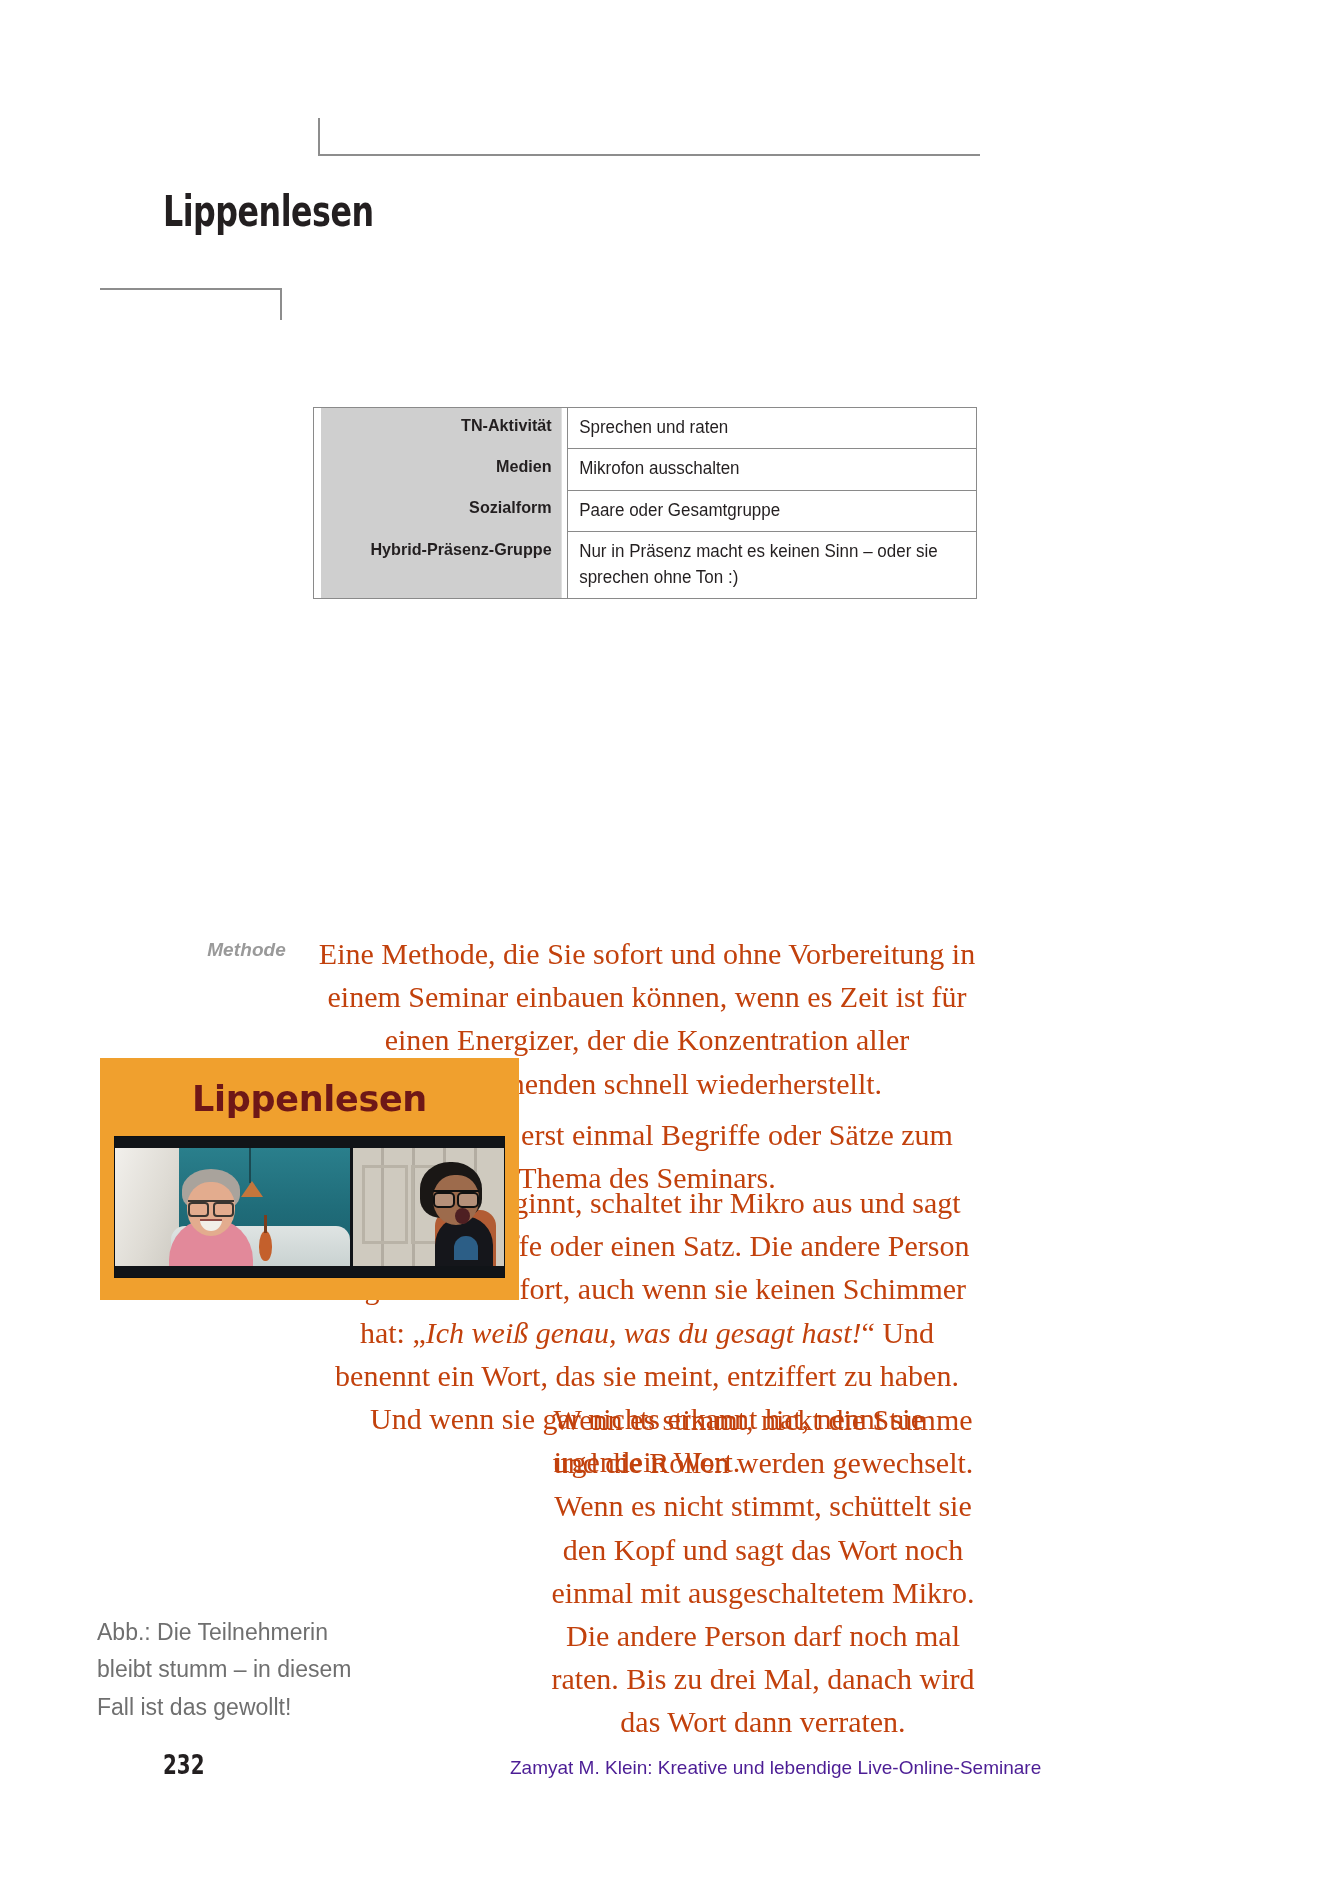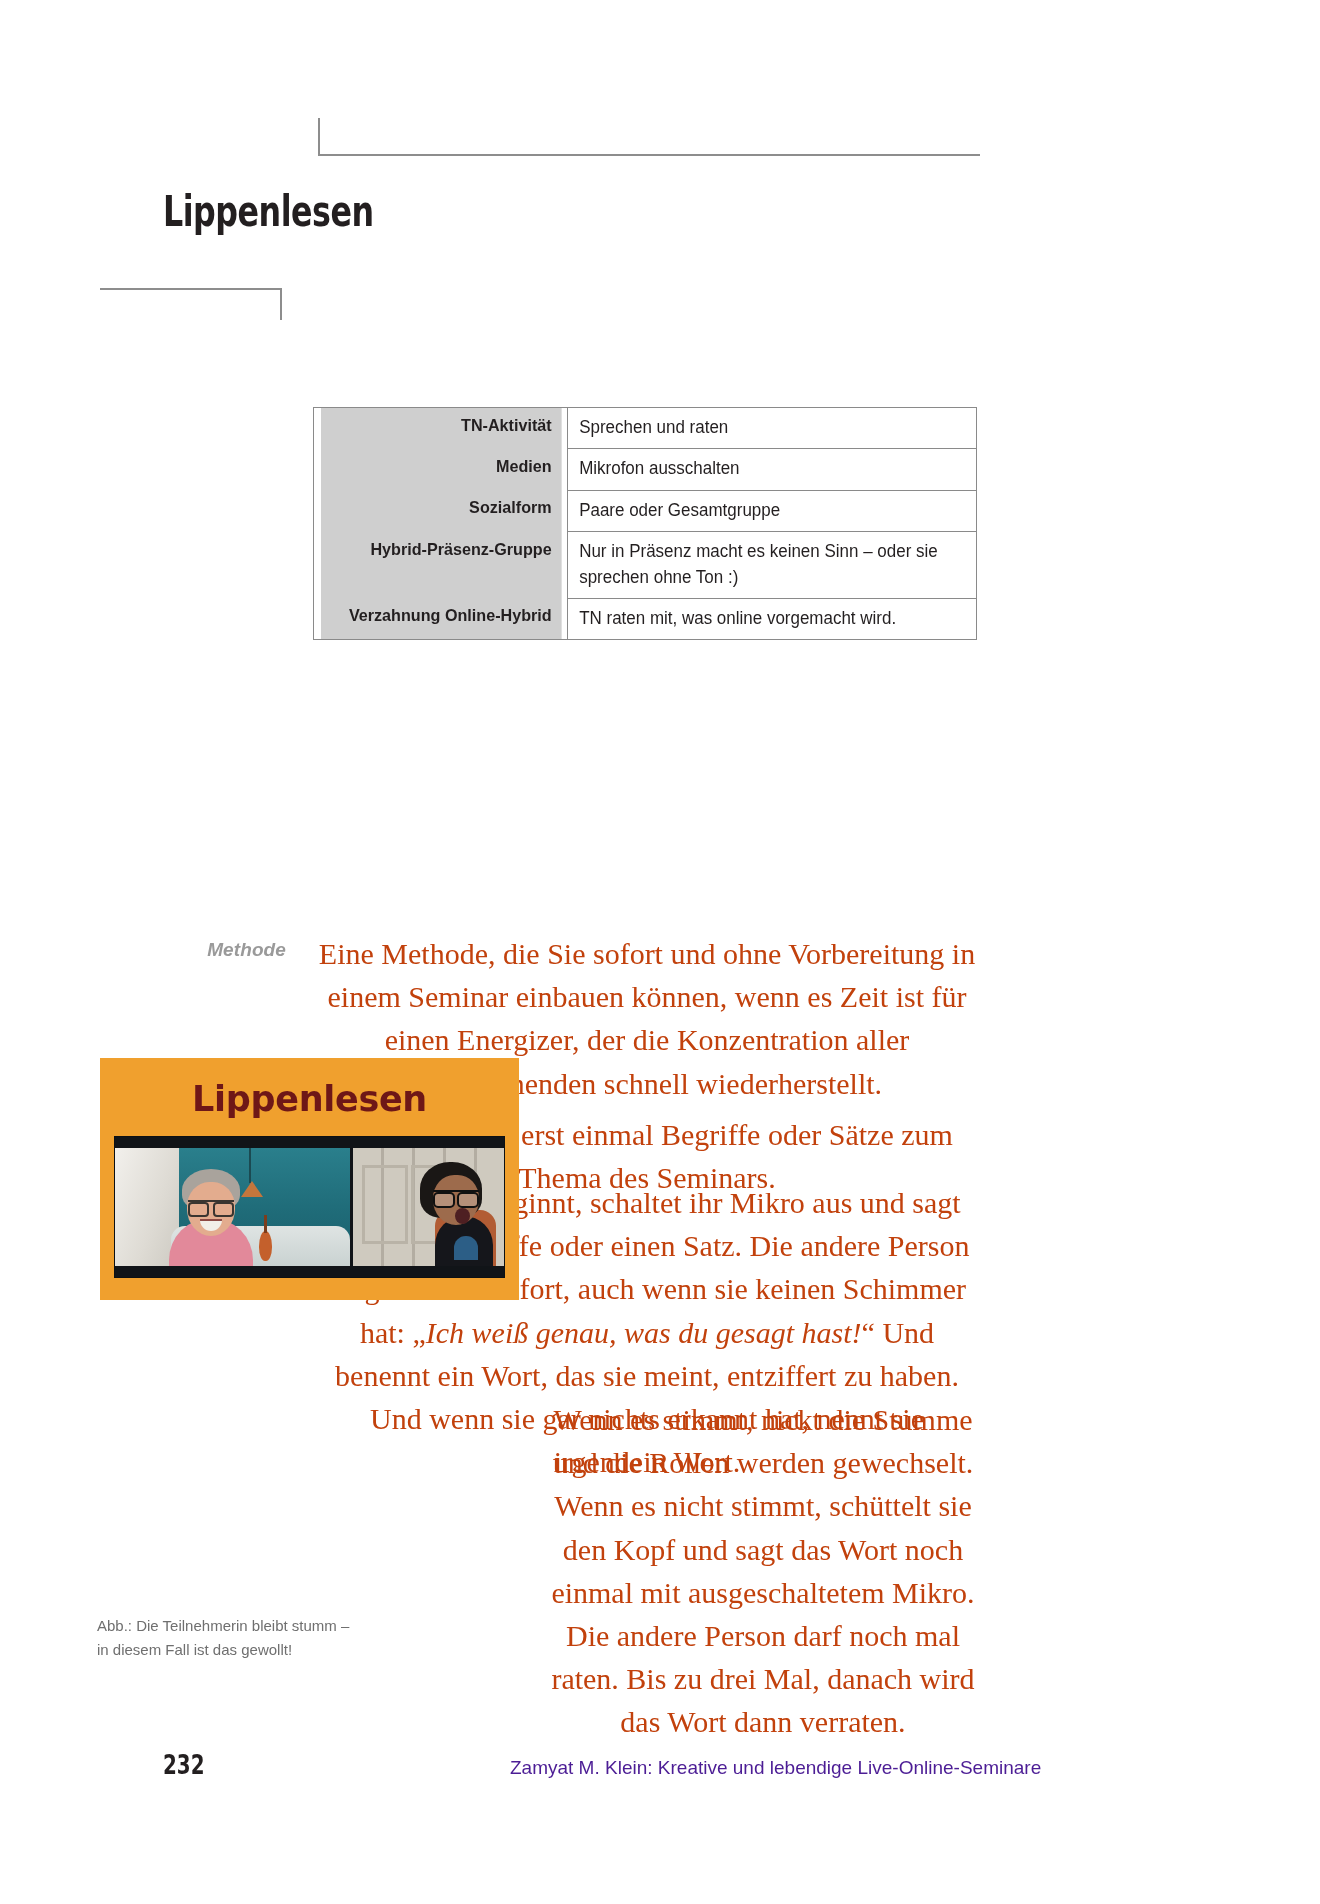--- a/index.html
+++ b/index.html
@@ -302,21 +302,21 @@
     border-radius: 50%;
   }
 
   
   .caption {
     position: absolute;
     left: 97px;
     top: 1614px;
     width: 260px;
     font-family: "Liberation Sans Narrow", "Liberation Sans", sans-serif;
-    font-size: 15px;
+    font-size: 23px;
     line-height: 1.62;
     color: #6f6f6f;
   }
 
   
   .folio {
     position: absolute;
     left: 163px;
     top: 1750px;
     font-family: "DejaVu Sans Condensed", "Liberation Sans Narrow", "Liberation Sans", sans-serif;
@@ -354,24 +354,20 @@
       <td class="lbl">Medien</td>
       <td class="val">Mikrofon ausschalten</td>
     </tr>
     <tr>
       <td class="lbl">Sozialform</td>
       <td class="val">Paare oder Gesamtgruppe</td>
     </tr>
     <tr>
       <td class="lbl">Hybrid-Präsenz-Gruppe</td>
       <td class="val">Nur in Präsenz macht es keinen Sinn – oder sie sprechen ohne Ton :)</td>
-    </tr>
-    <tr>
-      <td class="lbl">Verzahnung Online-Hybrid</td>
-      <td class="val">TN raten mit, was online vorgemacht wird.</td>
     </tr>
   </tbody>
 </table>
 
 <div class="sec-label" style="left:116px; top:939px;text-align:right;">Methode</div>
 <div class="body-col" style="top:932px; width:668px;">
   <p>Eine Methode, die Sie sofort und ohne Vorbereitung in einem Seminar einbauen können, wenn es Zeit ist für einen Energizer, der die Konzentration aller Teilnehmenden schnell wiederherstellt.</p>
 </div>
 
 <div class="sec-label" style="left:116px; top:1120px;">Verlauf</div>

